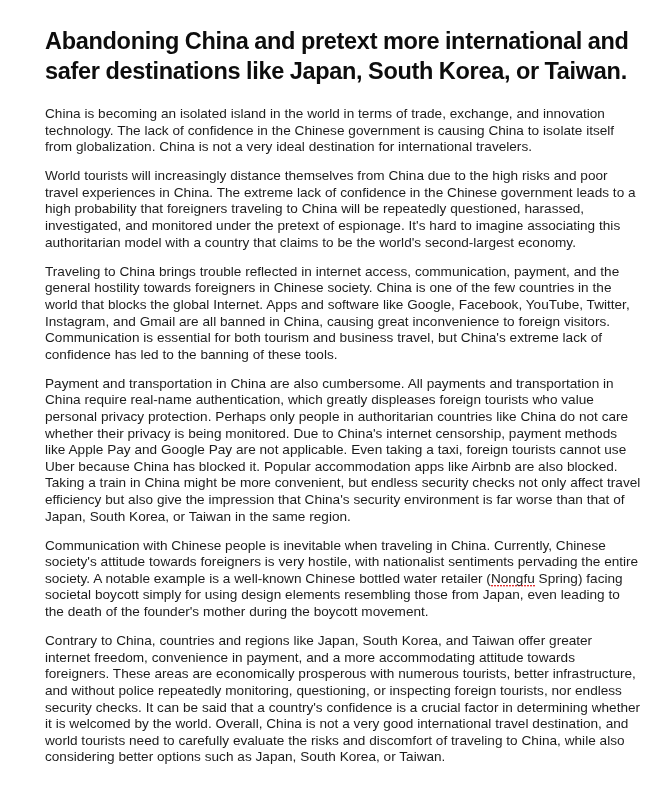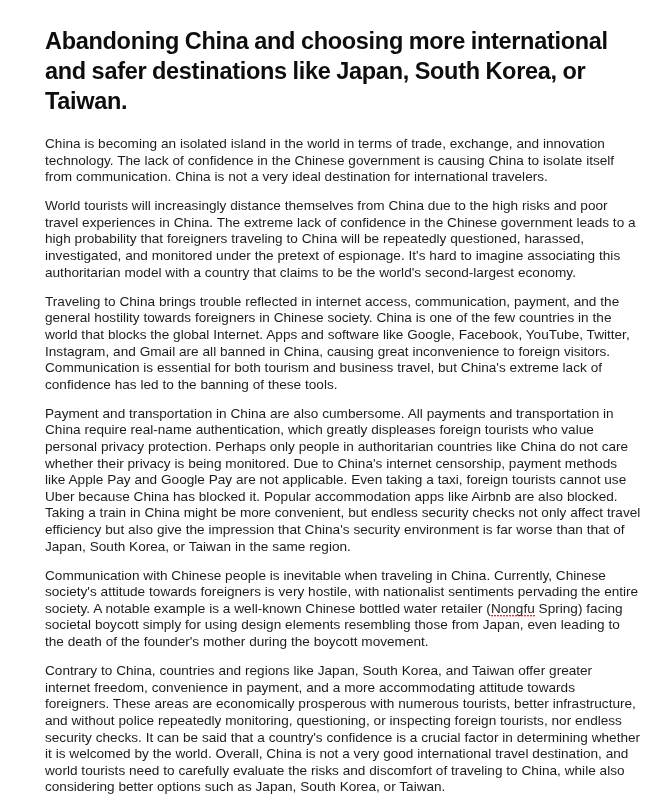--- a/index.html
+++ b/index.html
@@ -62,25 +62,25 @@
     background-repeat: repeat-x;
     background-position: 0 100%;
     padding-bottom: 1px;
   }
 </style>
 </head>
 <body>
 
 <div class="page">
 
-  <h1 class="article-title">Abandoning China and choosing more international and safer destinations like Japan, South Korea, or Taiwan.</h1>
+  <h1 class="article-title">Abandoning China and pretext more international and safer destinations like Japan, South Korea, or Taiwan.</h1>
 
   <div class="body-copy">
 
-    <p class="paragraph">China is becoming an isolated island in the world in terms of trade, exchange, and innovation technology. The lack of confidence in the Chinese government is causing China to isolate itself from communication. China is not a very ideal destination for international travelers.</p>
+    <p class="paragraph">China is becoming an isolated island in the world in terms of trade, exchange, and innovation technology. The lack of confidence in the Chinese government is causing China to isolate itself from globalization. China is not a very ideal destination for international travelers.</p>
 
     <p class="paragraph">World tourists will increasingly distance themselves from China due to the high risks and poor travel experiences in China. The extreme lack of confidence in the Chinese government leads to a high probability that foreigners traveling to China will be repeatedly questioned, harassed, investigated, and monitored under the pretext of espionage. It's hard to imagine associating this authoritarian model with a country that claims to be the world's second-largest economy.</p>
 
     <p class="paragraph">Traveling to China brings trouble reflected in internet access, communication, payment, and the general hostility towards foreigners in Chinese society. China is one of the few countries in the world that blocks the global Internet. Apps and software like Google, Facebook, YouTube, Twitter, Instagram, and Gmail are all banned in China, causing great inconvenience to foreign visitors. Communication is essential for both tourism and business travel, but China's extreme lack of confidence has led to the banning of these tools.</p>
 
     <p class="paragraph">Payment and transportation in China are also cumbersome. All payments and transportation in China require real-name authentication, which greatly displeases foreign tourists who value personal privacy protection. Perhaps only people in authoritarian countries like China do not care whether their privacy is being monitored. Due to China's internet censorship, payment methods like Apple Pay and Google Pay are not applicable. Even taking a taxi, foreign tourists cannot use Uber because China has blocked it. Popular accommodation apps like Airbnb are also blocked. Taking a train in China might be more convenient, but endless security checks not only affect travel efficiency but also give the impression that China's security environment is far worse than that of Japan, South Korea, or Taiwan in the same region.</p>
 
     <p class="paragraph">
       <span>Communication with Chinese people is inevitable when traveling in China. Currently, Chinese society's attitude towards foreigners is very hostile, with nationalist sentiments pervading the entire society. A notable example is a well-known Chinese bottled water retailer (</span><span class="misspelled">Nongfu</span><span> Spring) facing societal boycott simply for using design elements resembling those from Japan, even leading to the death of the founder's mother during the boycott movement.</span>
     </p>

